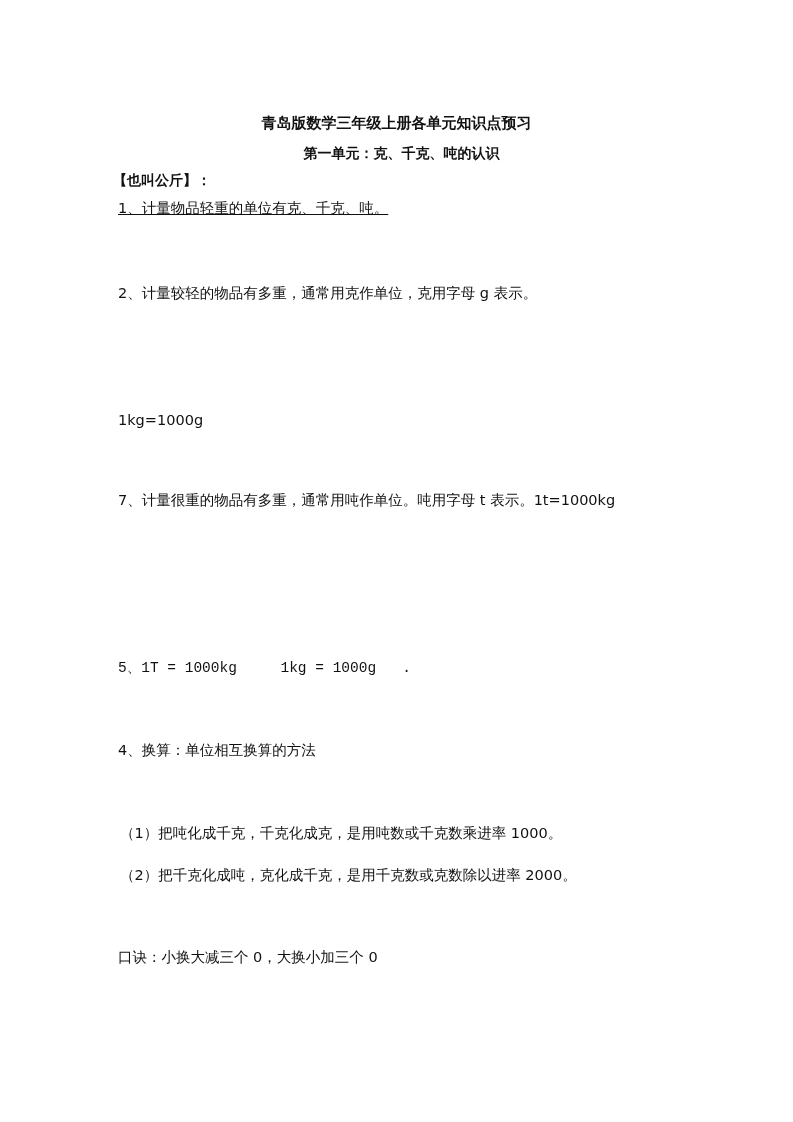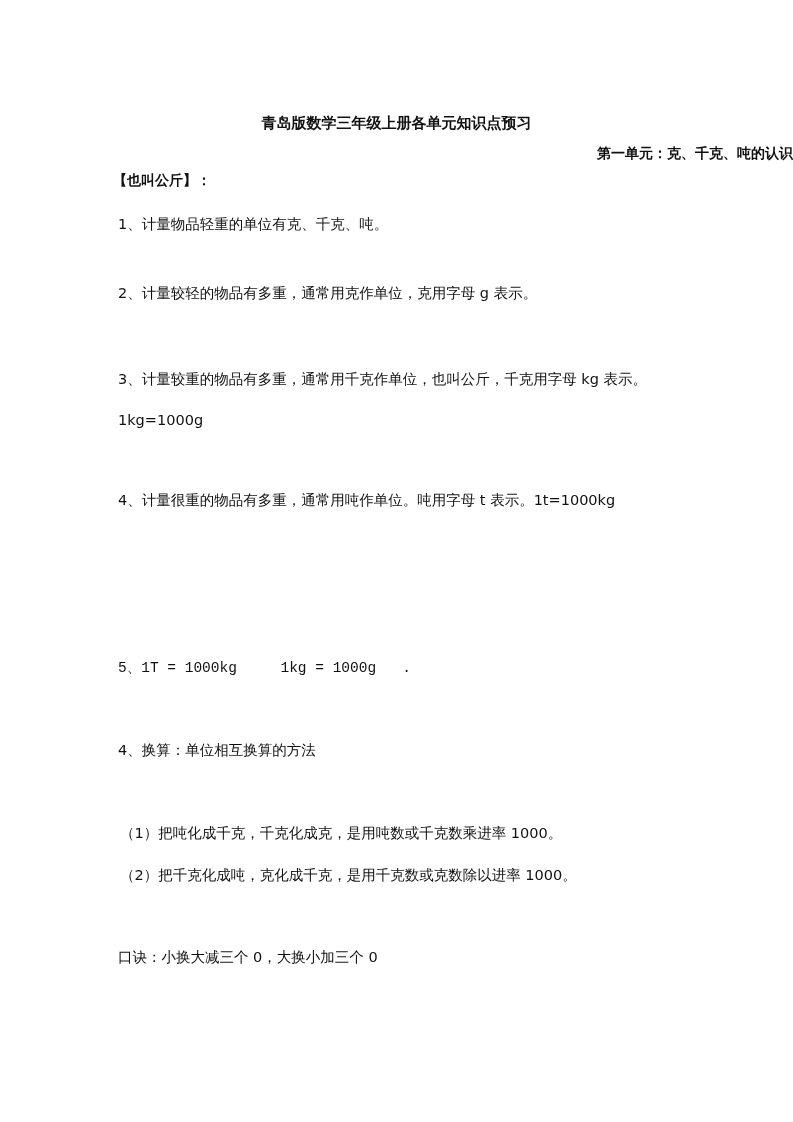--- a/index.html
+++ b/index.html
@@ -31,21 +31,21 @@
       font-weight: bold;
       letter-spacing: 0px;
       line-height: 20px;
     }
     .subtitle {
       position: absolute;
       left: 0; width: 793px;
       top: 143px;
       padding-left: 10px;
       box-sizing: border-box;
-      text-align: right;
+      text-align: center;
       font-size: 14px;
       font-weight: bold;
       line-height: 20px;
     }
     .section-label {
       position: absolute;
       left: 113px;
       top: 170px;
       font-size: 14px;
       font-weight: bold;
@@ -63,23 +63,22 @@
     }
   </style>
 </head>
 <body>
 
 <div class="page">
   <div class="title">青岛版数学三年级上册各单元知识点预习</div>
   <div class="subtitle">第一单元：克、千克、吨的认识</div>
   <div class="section-label">【也叫公斤】：</div>
 
-  <div class="line" style="top:214px;">1、计量物品轻重的单位有克、千克、吨。</div>
+  <div class="line" style="top:198px;text-decoration:underline;">1、计量物品轻重的单位有克、千克、吨。</div>
   <div class="line" style="top:283px;">2、计量较轻的物品有多重，通常用克作单位，克用字母 g 表示。</div>
-  <div class="line" style="top:369px;">3、计量较重的物品有多重，通常用千克作单位，也叫公斤，千克用字母 kg 表示。</div>
   <div class="line" style="top:410px;">1kg=1000g</div>
-  <div class="line" style="top:490px;">4、计量很重的物品有多重，通常用吨作单位。吨用字母 t 表示。1t=1000kg</div>
+  <div class="line" style="top:490px;">7、计量很重的物品有多重，通常用吨作单位。吨用字母 t 表示。1t=1000kg</div>
   <div class="line" style="top:658px;white-space:pre;font-family:Liberation Mono, monospace;">5、1T = 1000kg     1kg = 1000g   .</div>
   <div class="line" style="top:740px;">4、换算：单位相互换算的方法</div>
   <div class="line indent" style="top:823px;text-align:center;">（1）把吨化成千克，千克化成克，是用吨数或千克数乘进率 1000。</div>
-  <div class="line indent" style="top:865px;">（2）把千克化成吨，克化成千克，是用千克数或克数除以进率 1000。</div>
+  <div class="line indent" style="top:865px;">（2）把千克化成吨，克化成千克，是用千克数或克数除以进率 2000。</div>
   <div class="line" style="top:947px;">口诀：小换大减三个 0，大换小加三个 0</div>
 </div>
 
 </body></html>

